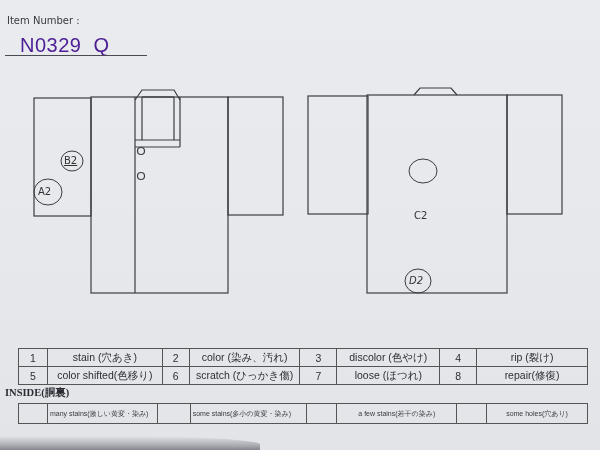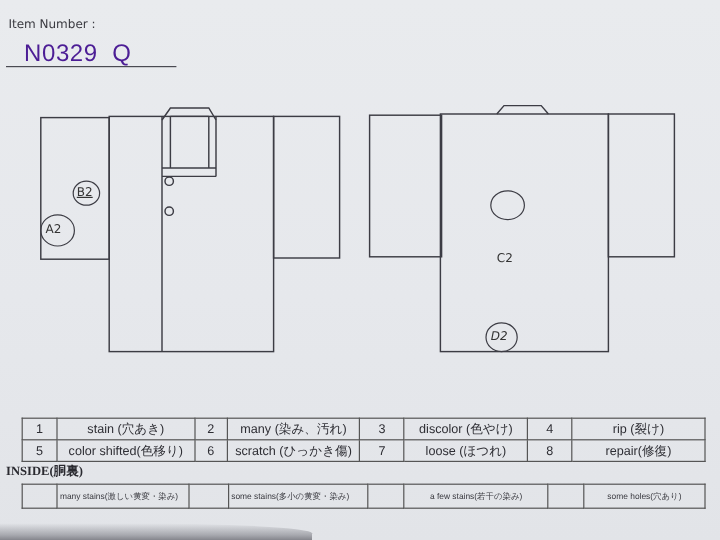--- a/index.html
+++ b/index.html
@@ -78,21 +78,21 @@
     <col style="width:37px">
       <col style="width:103px">
       <col style="width:37px">
       <col style="width:111px">
   </colgroup>
   <tbody>
       <tr>
     <td>1</td>
     <td>stain (穴あき)</td>
     <td>2</td>
-    <td>many (染み、汚れ)</td>
+    <td>color (染み、汚れ)</td>
     <td>3</td>
     <td>discolor (色やけ)</td>
     <td>4</td>
     <td>rip (裂け)</td>
   </tr>
   <tr>
     <td>5</td>
     <td>color shifted(色移り)</td>
     <td>6</td>
     <td>scratch (ひっかき傷)</td>

